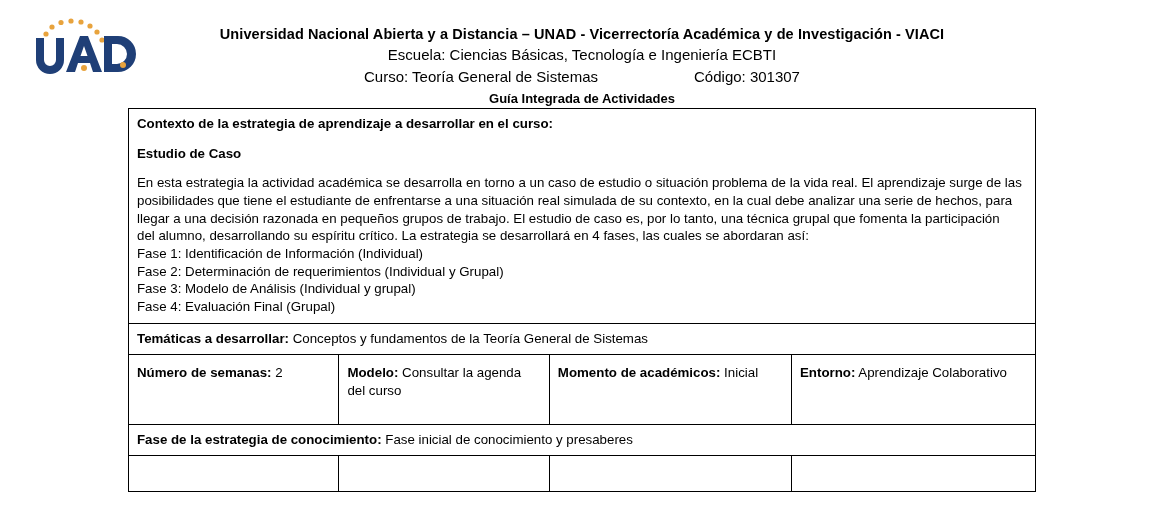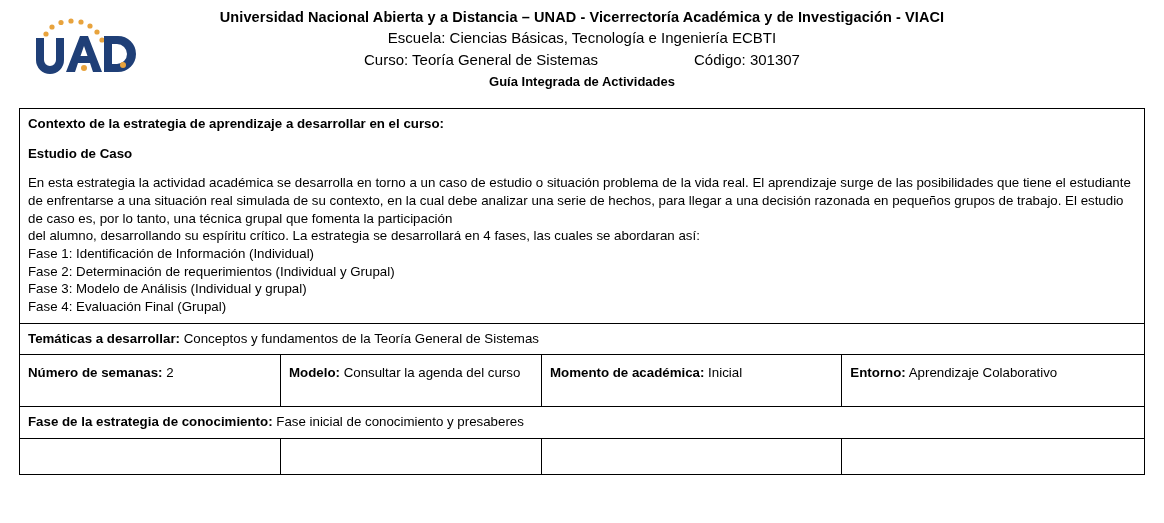--- a/index.html
+++ b/index.html
@@ -19,21 +19,21 @@
     width: 1164px;
     height: 523px;
     box-sizing: border-box;
     padding: 0;
   }
 
   
   .header {
     position: relative;
     height: 104px;
-    padding-top: 7px;
+    padding-top: 24px;
     box-sizing: border-box;
   }
   .logo {
     position: absolute;
     left: 28px;
     top: 16px;
     width: 112px;
     height: 64px;
   }
   .logo svg { display: block; }
@@ -61,21 +61,21 @@
   .hdr-line4 {
     font-size: 13px;
     font-weight: bold;
     margin-top: 3px;
   }
 
   
   .doc-table {
     border-collapse: collapse;
     table-layout: fixed;
-    width: 1126px;
+    width: 908px;
     margin: 4px auto 0 auto;
     font-size: 13.3px;
   }
   .doc-table td {
     border: 1px solid #000000;
     vertical-align: top;
     padding: 6px 8px 7px 8px;
     line-height: 1.33;
   }
   .cell-label { font-weight: bold; }
@@ -168,21 +168,21 @@
       </tr>
 
       <tr class="row-grid">
         <td>
           <span class="cell-label">Número de semanas:</span><span> 2</span>
         </td>
         <td>
           <span class="cell-label">Modelo:</span><span> Consultar la agenda del curso</span>
         </td>
         <td>
-          <span class="cell-label">Momento de académica:</span><span> Inicial</span>
+          <span class="cell-label">Momento de académicos:</span><span> Inicial</span>
         </td>
         <td>
           <span class="cell-label">Entorno:</span><span>  Aprendizaje Colaborativo</span>
         </td>
       </tr>
 
       <tr>
         <td colspan="4">
           <span class="cell-label">Fase de la estrategia de conocimiento:</span><span> Fase inicial de conocimiento y presaberes</span>
         </td>

